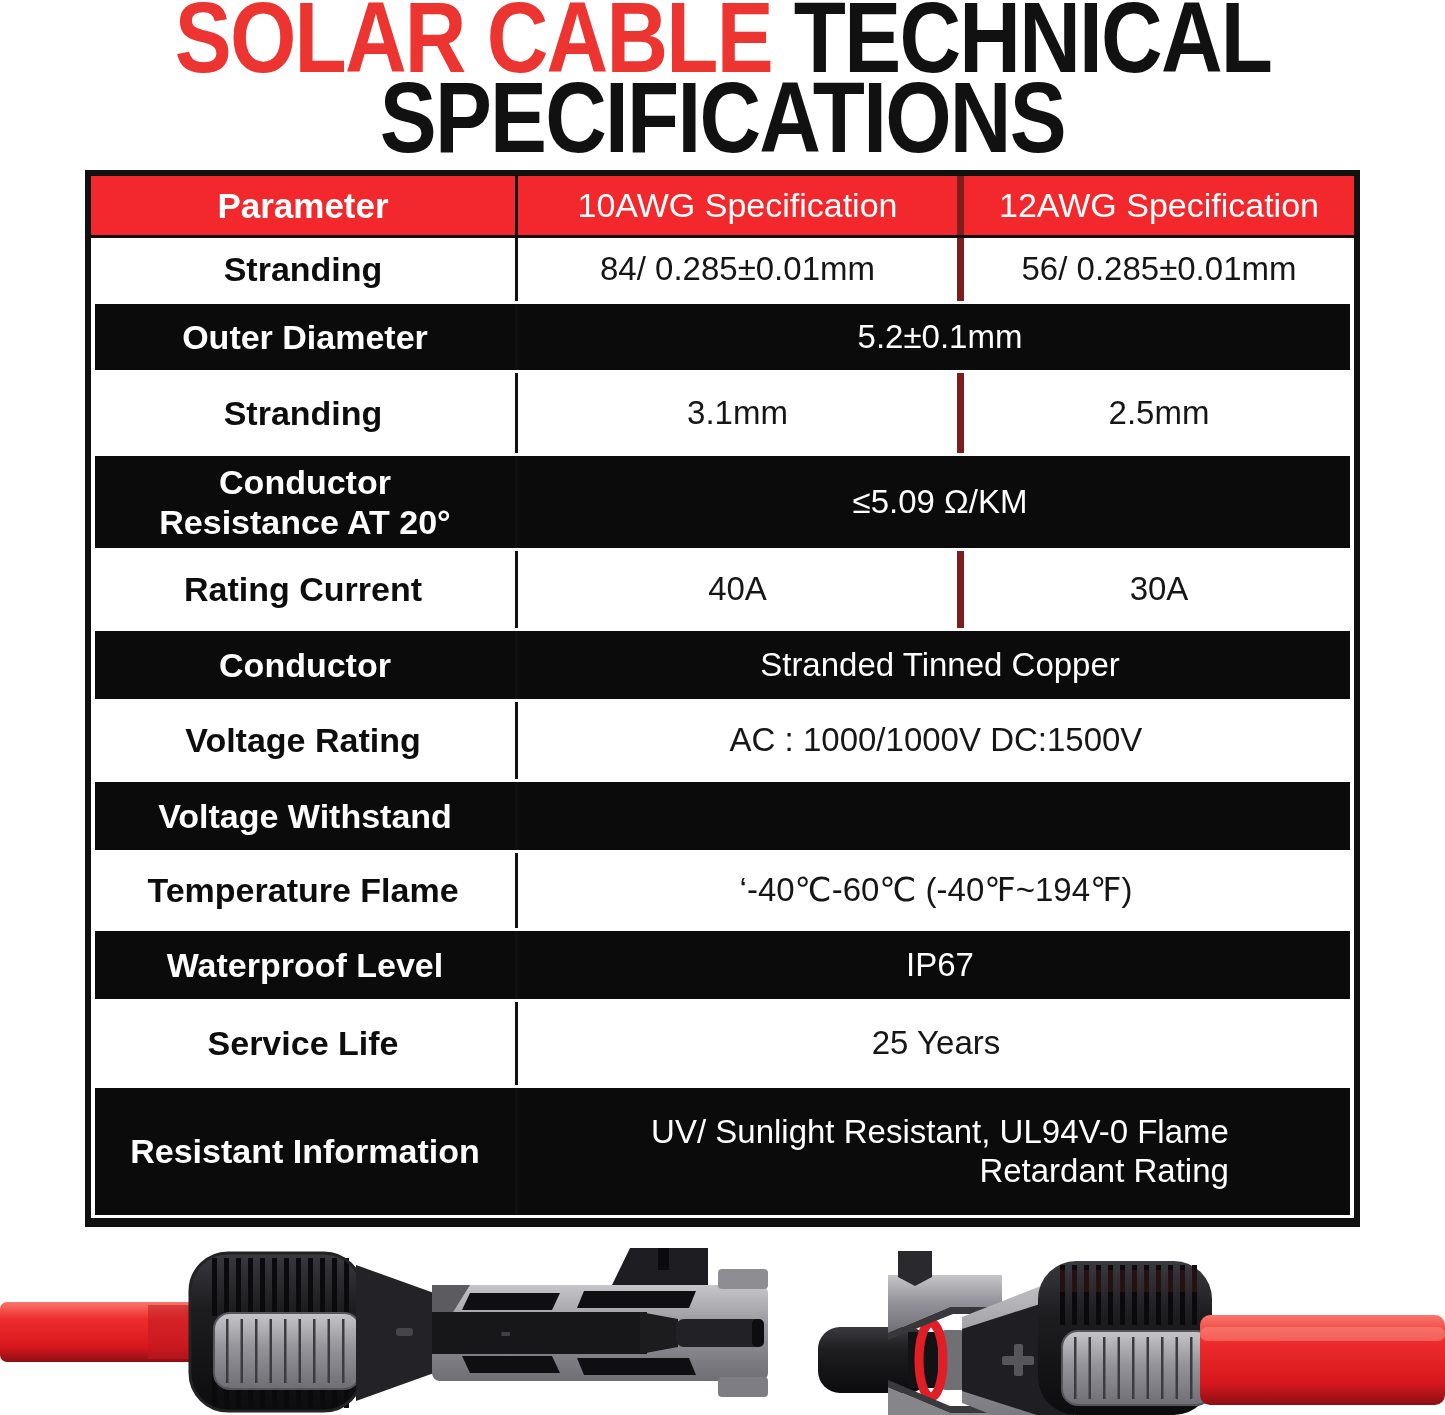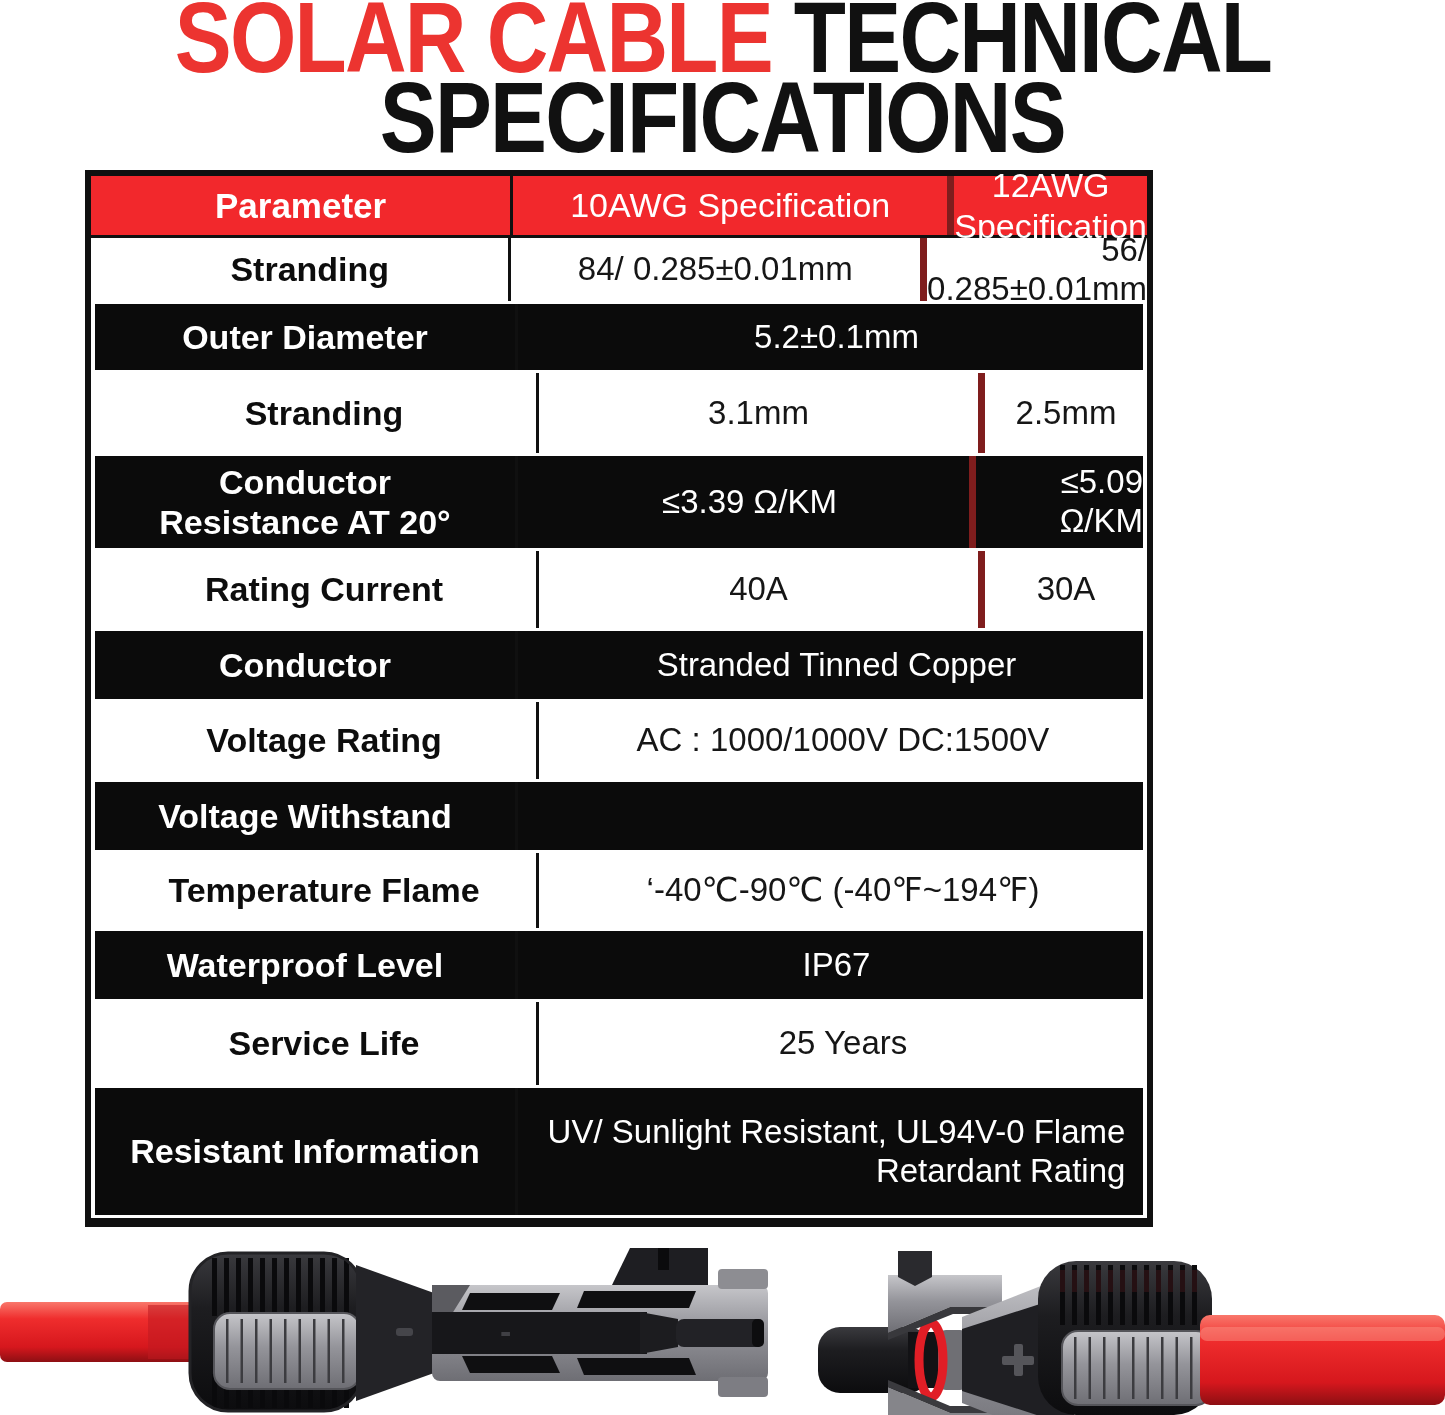--- a/index.html
+++ b/index.html
@@ -10,39 +10,39 @@
   
   .title{
     position:absolute;top:-4px;left:0;width:1445px;text-align:center;
     font-weight:700;line-height:80px;letter-spacing:-2px;
     font-size:97px;color:#111;white-space:nowrap;
   }
   .title .tline{display:inline-block;transform:scale(.88,1.04);transform-origin:center top;}
   .title .red{color:#ec3430;}
   
   .spec-table{
-    position:absolute;left:85px;top:170px;width:1068px;
+    position:absolute;left:85px;top:170px;width:1275px;
     border:6px solid #101010;border-bottom-width:9px;box-sizing:border-box;
     background:#fff;
   }
   .tr{display:flex;width:100%;box-sizing:border-box;}
   .td{
     display:flex;align-items:center;justify-content:center;text-align:center;
     box-sizing:border-box;white-space:pre-line;line-height:1.18;
   }
   .c1{width:427px;border-right:3px solid #101010;}
   .c2{width:446px;border-right:7px solid #7f1d1d;}
   .c3{flex:1;}
   .cm{flex:1;}
   .thead{background:#f2282c;color:#fff;border-bottom:3px solid #101010;}
   .thead .c1{font-weight:700;font-size:35px;}
   .thead .c2,.thead .c3{font-weight:400;font-size:34px;}
   .param{font-weight:700;font-size:34px;}
   .val{font-weight:400;font-size:33px;text-align:right;}
-  .light{background:#fff;color:#161616;padding-left:21px;}
+  .light{background:#fff;color:#161616;}
   .light .param{color:#0d0d0d;}
   .dark{background:#0b0b0b;color:#fff;gap:12px;}
   .dark-wrap{background:#fff;padding:3px 4px;box-sizing:border-box;}
   .dark-wrap .c1{width:423px;}
   
   .photo{position:absolute;left:0;top:1215px;width:1445px;height:200px;}
 </style>
 </head>
 <body>
 
@@ -75,21 +75,20 @@
   <div class="tr light" style="height:80px">
     <div class="td c1 param">Stranding</div>
     <div class="td c2 val">3.1mm</div>
     <div class="td c3 val">2.5mm</div>
   </div>
 
   <div class="dark-wrap" style="height:98px">
     <div class="tr dark" style="height:92px">
       <div class="td c1 param">Conductor
 Resistance AT 20°</div>
-      <div class="td c2 val">≤3.39 Ω/KM</div>
       <div class="td c3 val">≤5.09 Ω/KM</div>
     </div>
   </div>
 
   <div class="tr light" style="height:77px">
     <div class="td c1 param">Rating Current</div>
     <div class="td c2 val">40A</div>
     <div class="td c3 val">30A</div>
   </div>
 
@@ -106,21 +105,21 @@
   </div>
 
   <div class="dark-wrap" style="height:74px">
     <div class="tr dark" style="height:68px">
       <div class="td c1 param">Voltage Withstand</div>
     </div>
   </div>
 
   <div class="tr light" style="height:75px">
     <div class="td c1 param">Temperature Flame</div>
-    <div class="td cm val">‘-40℃-90℃ (-40℉~194℉)</div>
+    <div class="td cm val">‘-40℃-60℃ (-40℉~194℉)</div>
   </div>
 
   <div class="dark-wrap" style="height:74px">
     <div class="tr dark" style="height:68px">
       <div class="td c1 param">Waterproof Level</div>
       <div class="td cm val">IP67</div>
     </div>
   </div>
 
   <div class="tr light" style="height:83px">

